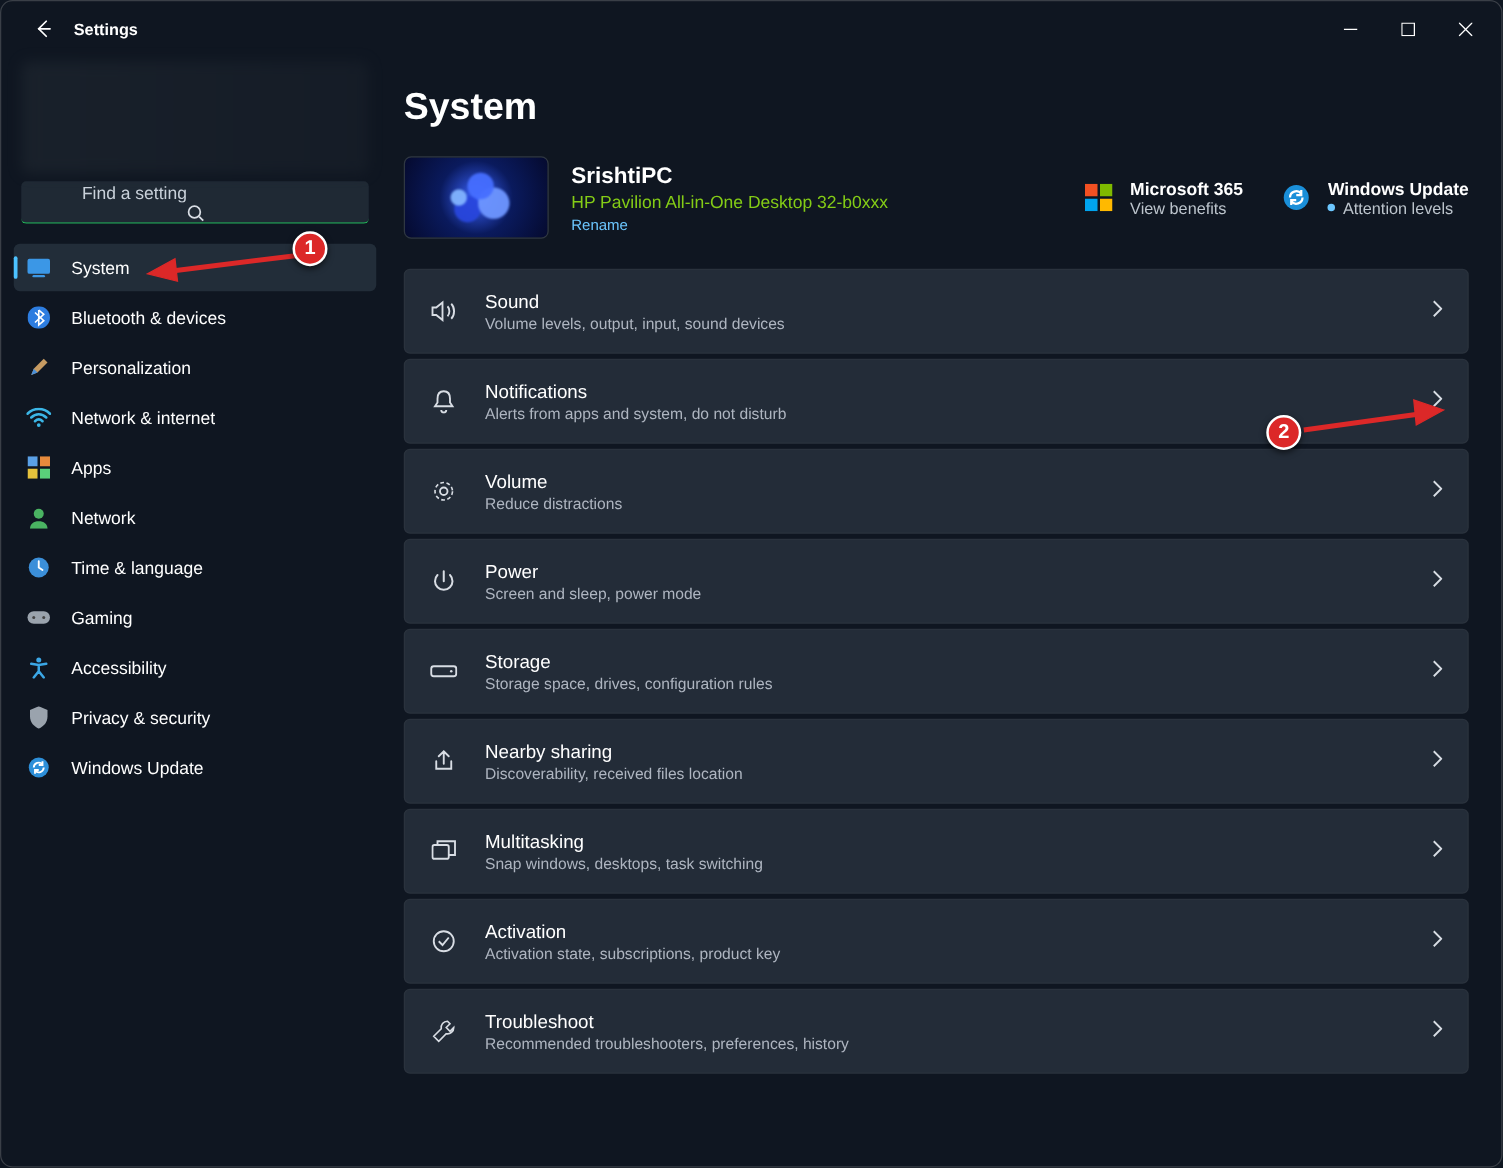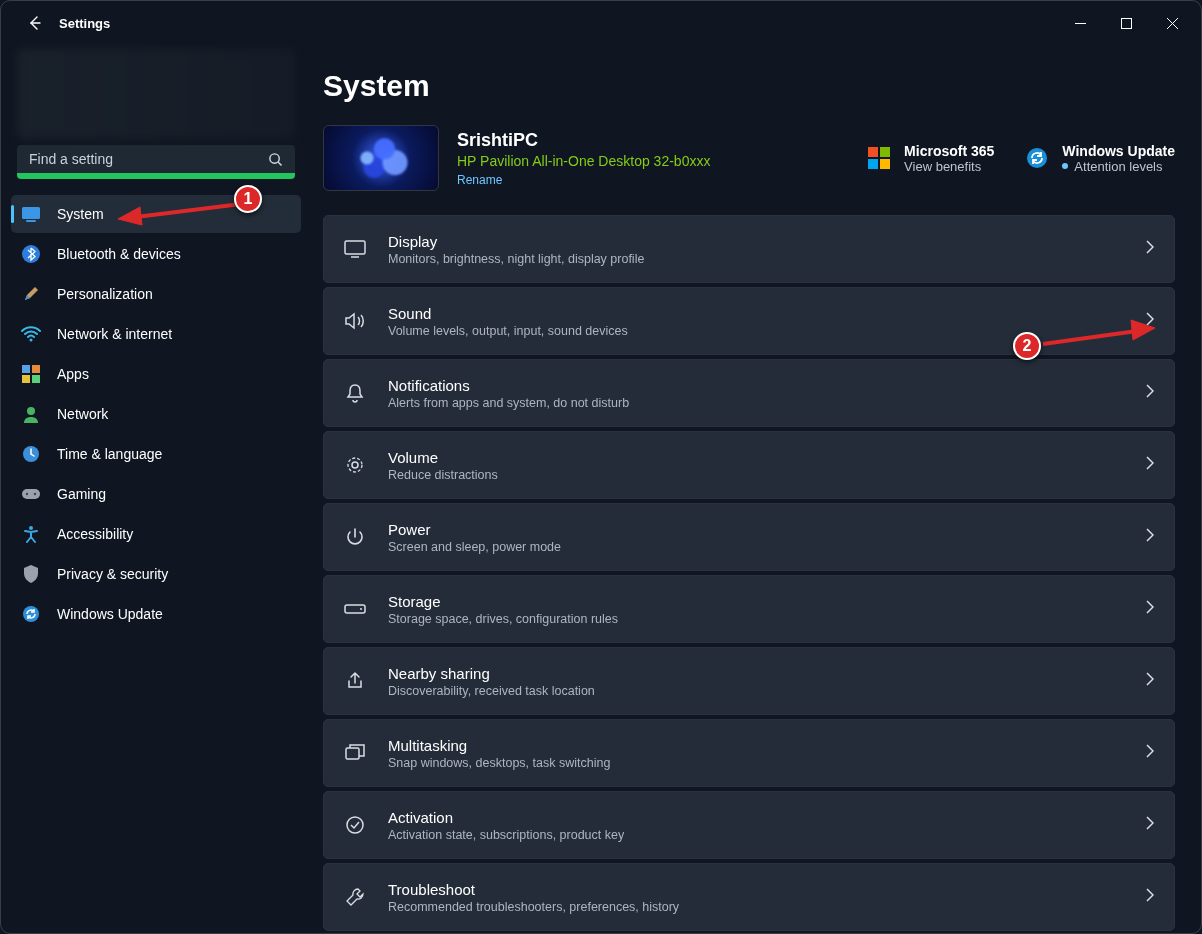--- a/index.html
+++ b/index.html
@@ -35,25 +35,26 @@
   .user-block {
     height: 90px; margin: 4px 6px 6px 6px;
     border-radius: 6px;
     background: linear-gradient(90deg,#222a33,#1a212b);
     filter: blur(5px);
     opacity: .55;
   }
   .search {
     display: flex; align-items: center;
     background: #1f2934;
-    border-bottom: 6px solid #22c55e;
+    border-bottom: 1px solid #22c55e;
     border-radius: 4px;
     height: 34px;
     margin: 4px 6px 16px 6px;
     padding: 0 12px;
+    flex-direction: column;
   }
   .search input {
     background: transparent; border: none; outline: none;
     color: #fff; font-size: 14px; flex: 1;
   }
   .search input::placeholder { color: #c9d1da; }
 
   .nav-item {
     display: flex; align-items: center;
     height: 38px; border-radius: 5px;
@@ -306,35 +307,20 @@
                 <span class="dot"></span>
                 <span>Attention levels</span>
               </div>
           </div>
         </div>
       </div>
     </div>
 
     <div class="setting-list">
 
-      <div class="setting-item">
-        <span class="s-ico">
-            <svg width="22" height="18" viewBox="0 0 22 18">
-              <rect x="1" y="1" width="20" height="13" rx="1.5" stroke="#d8dde4" stroke-width="1.5" fill="none"></rect>
-              <path d="M7 17h8" stroke="#d8dde4" stroke-width="1.5"></path>
-            </svg>
-          </span>
-        <div class="s-text">
-            <div class="s-title">Display</div>
-            <div class="s-sub">Monitors, brightness, night light, display profile</div>
-          </div>
-        <span class="chev"><svg width="8" height="14" viewBox="0 0 8 14">
-              <path d="M1 1l6 6-6 6" stroke="#d8dde4" stroke-width="1.5" fill="none"></path>
-            </svg></span>
-      </div>
 
       <div class="setting-item">
         <span class="s-ico">
             <svg width="22" height="18" viewBox="0 0 22 18">
               <path d="M2 6h3l5-4v14l-5-4H2z" stroke="#d8dde4" stroke-width="1.5" fill="none"></path>
               <path d="M14 5c2 2 2 6 0 8M17 3c3 3 3 9 0 12" stroke="#d8dde4" stroke-width="1.5" fill="none"></path>
             </svg>
           </span>
         <div class="s-text">
             <div class="s-title">Sound</div>
@@ -408,21 +394,21 @@
       </div>
 
       <div class="setting-item">
         <span class="s-ico">
             <svg width="20" height="20" viewBox="0 0 20 20">
               <path d="M4 10v6h12v-6M10 2v10M6 6l4-4 4 4" stroke="#d8dde4" stroke-width="1.5" fill="none" stroke-linecap="round"></path>
             </svg>
           </span>
         <div class="s-text">
             <div class="s-title">Nearby sharing</div>
-            <div class="s-sub">Discoverability, received task location</div>
+            <div class="s-sub">Discoverability, received files location</div>
           </div>
         <span class="chev"><svg width="8" height="14" viewBox="0 0 8 14">
               <path d="M1 1l6 6-6 6" stroke="#d8dde4" stroke-width="1.5" fill="none"></path>
             </svg></span>
       </div>
 
       <div class="setting-item">
         <span class="s-ico">
             <svg width="20" height="18" viewBox="0 0 20 18">
               <rect x="1" y="4" width="13" height="11" rx="1.5" stroke="#d8dde4" stroke-width="1.5" fill="none"></rect>

